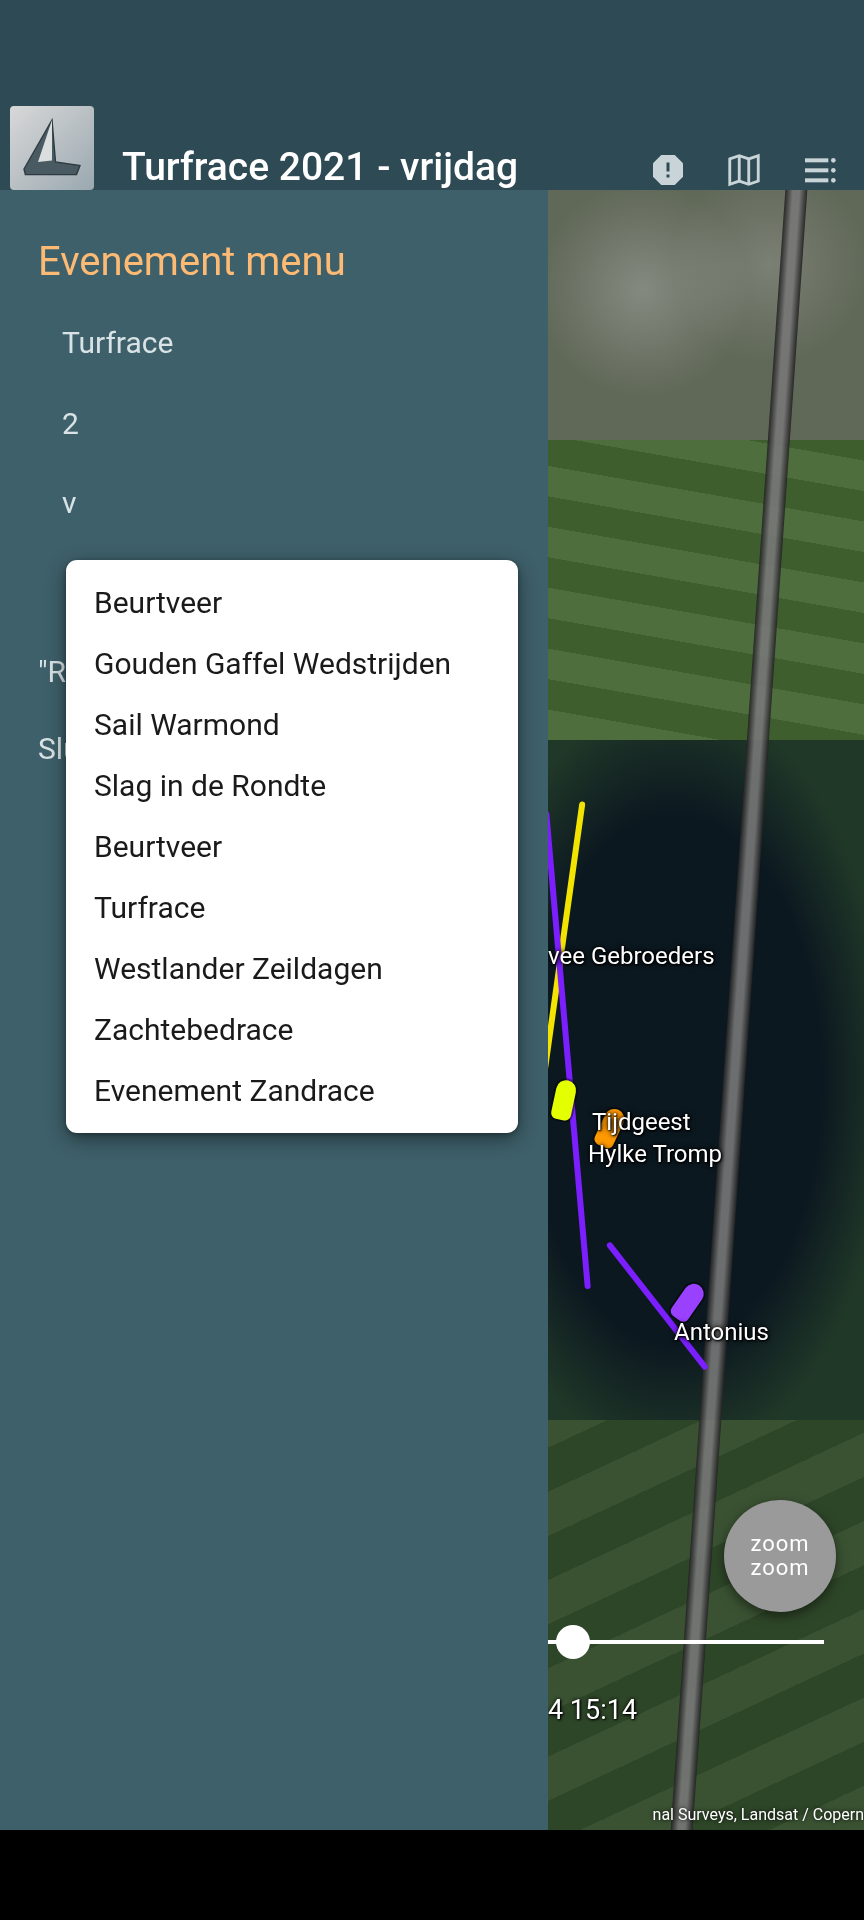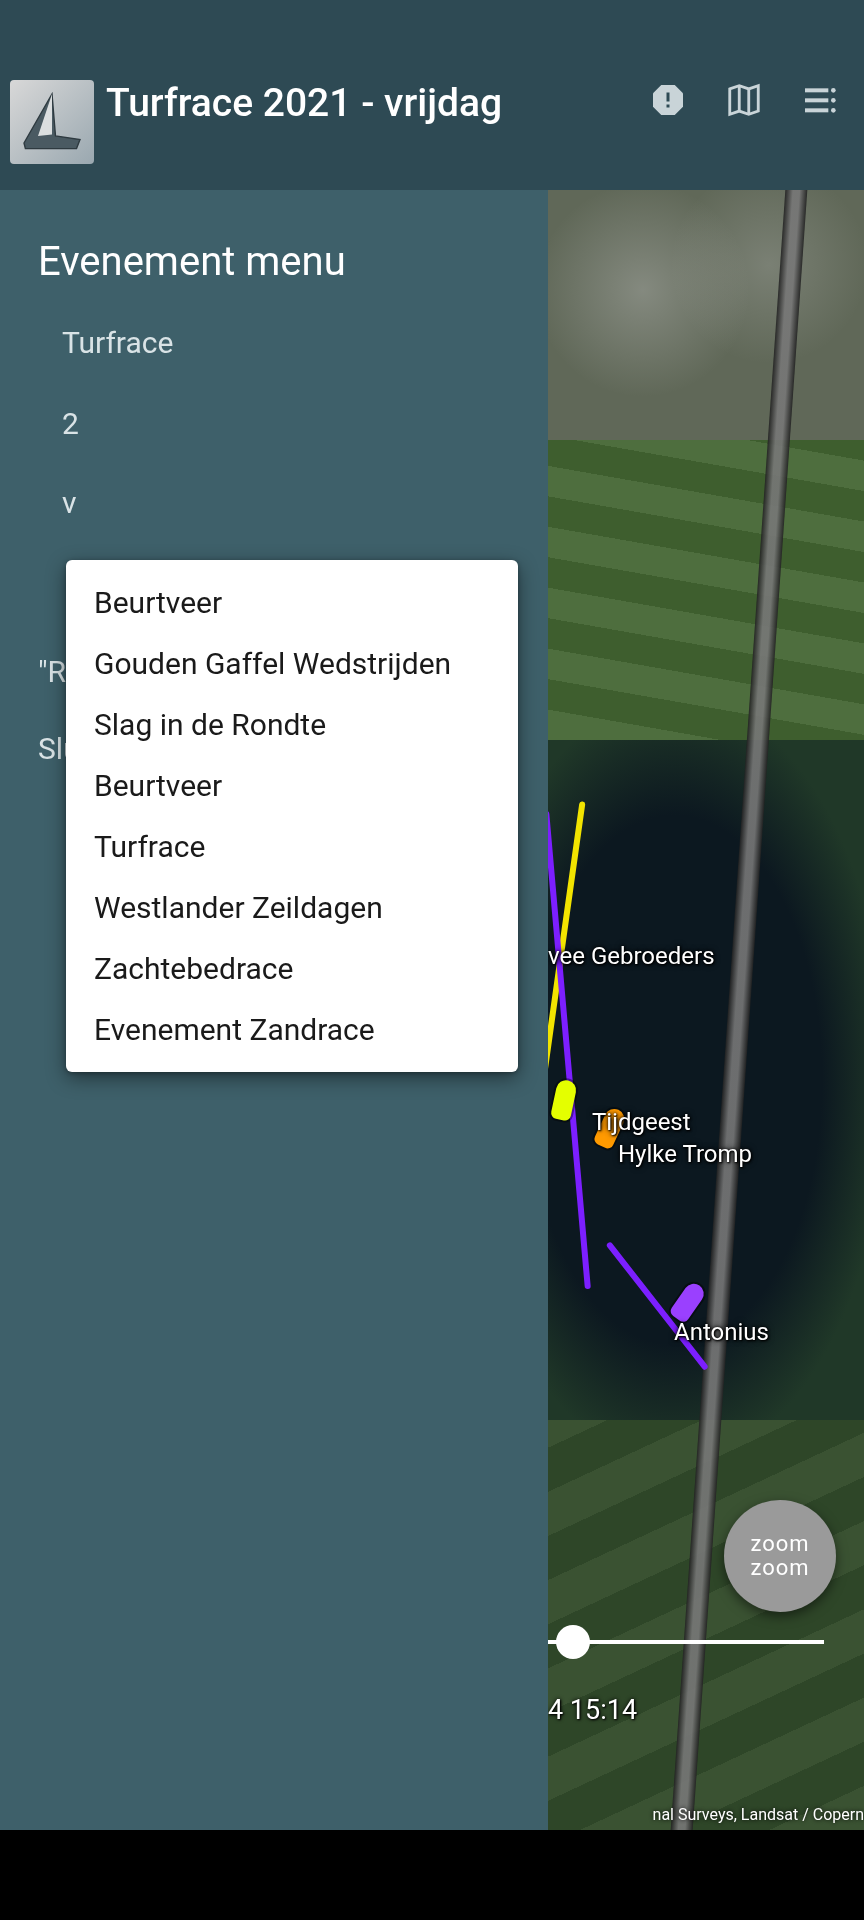--- a/index.html
+++ b/index.html
@@ -14,23 +14,24 @@
   .status-bar {
     width: 100%;
     height: 80px;
     background: #2e4a54;
   }
   .app-bar {
     width: 100%;
     height: 110px;
     background: #2e4a54;
     display: flex;
-    align-items: flex-start;
+    align-items: flex-end;
     padding: 0 10px;
     position: relative;
+    gap: 16px;
   }
   .logo {
     width: 84px;
     height: 84px;
     background: linear-gradient(135deg, #d8d8d8 0%, #9aa8b0 100%);
     border-radius: 4px;
     margin-right: 12px;
     flex-shrink: 0;
     display: flex;
     align-items: center;
@@ -74,42 +75,42 @@
     width: 548px;
     height: 100%;
     background: #3e606a;
     color: #fff;
     padding: 28px 0 0 0;
     z-index: 5;
   }
   .sidebar-title {
     font-size: 40px;
     font-weight: 400;
-    color: #ffffff;
+    color: #fdba74;
     padding: 20px 38px 26px 38px;
   }
   .sidebar-label {
     font-size: 30px;
     color: #d9e3e6;
     padding: 14px 38px 14px 62px;
   }
   .sidebar-line {
     font-size: 30px;
     color: #d9e3e6;
     padding: 12px 38px 12px 38px;
   }
   .sidebar-line.indent { padding-left: 62px; }
   
   .dropdown {
     position: absolute;
     left: 66px;
     top: 370px;
     width: 452px;
     background: #fff;
-    border-radius: 6px;
+    border-radius: 11px;
     box-shadow: 0 6px 20px rgba(0,0,0,0.45), 0 1px 4px rgba(0,0,0,0.3);
     padding: 12px 0;
     z-index: 20;
   }
   .dropdown-item {
     font-size: 30px;
     color: #1a1a1a;
     padding: 13px 28px;
     cursor: pointer;
   }
@@ -302,21 +303,21 @@
     <div class="track yellow"></div>
     <div class="track purple1"></div>
     <div class="track purple2"></div>
 
     <div class="boat yellow"></div>
     <div class="boat orange"></div>
     <div class="boat purple"></div>
 
     <div class="map-label" style="left:0px; top:752px;">vee Gebroeders</div>
     <div class="map-label" style="left:24px; top:918px;padding-left:20px;">Tijdgeest</div>
-    <div class="map-label" style="left:70px; top:950px;text-align:center;">Hylke Tromp</div>
+    <div class="map-label" style="left:40px; top:950px;text-align:center;">Hylke Tromp</div>
     <div class="map-label" style="left:126px; top:1128px;">Antonius</div>
 
     <div class="auto-zoom">
       <span>zoom</span>
       <span>zoom</span>
     </div>
 
     <div class="slider">
       <div class="slider-track"></div>
       <div class="slider-thumb"></div>
@@ -331,20 +332,21 @@
     <div class="sidebar-label">Turfrace</div>
     <div class="sidebar-line indent" style="margin-top:20px">2</div>
     <div class="sidebar-line indent" style="margin-top:20px">v</div>
     <div class="sidebar-line" style="margin-top:110px">"Re</div>
     <div class="sidebar-line" style="margin-top:18px">Slu</div>
   </div>
 
   <div class="dropdown">
     <div class="dropdown-item">Beurtveer</div>
     <div class="dropdown-item">Gouden Gaffel Wedstrijden</div>
+    <div class="dropdown-item">Sail Warmond</div>
     <div class="dropdown-item">Slag in de Rondte</div>
     <div class="dropdown-item">Beurtveer</div>
     <div class="dropdown-item">Turfrace</div>
     <div class="dropdown-item">Westlander Zeildagen</div>
     <div class="dropdown-item">Zachtebedrace</div>
     <div class="dropdown-item">Evenement Zandrace</div>
   </div>
 
 </div>
 

